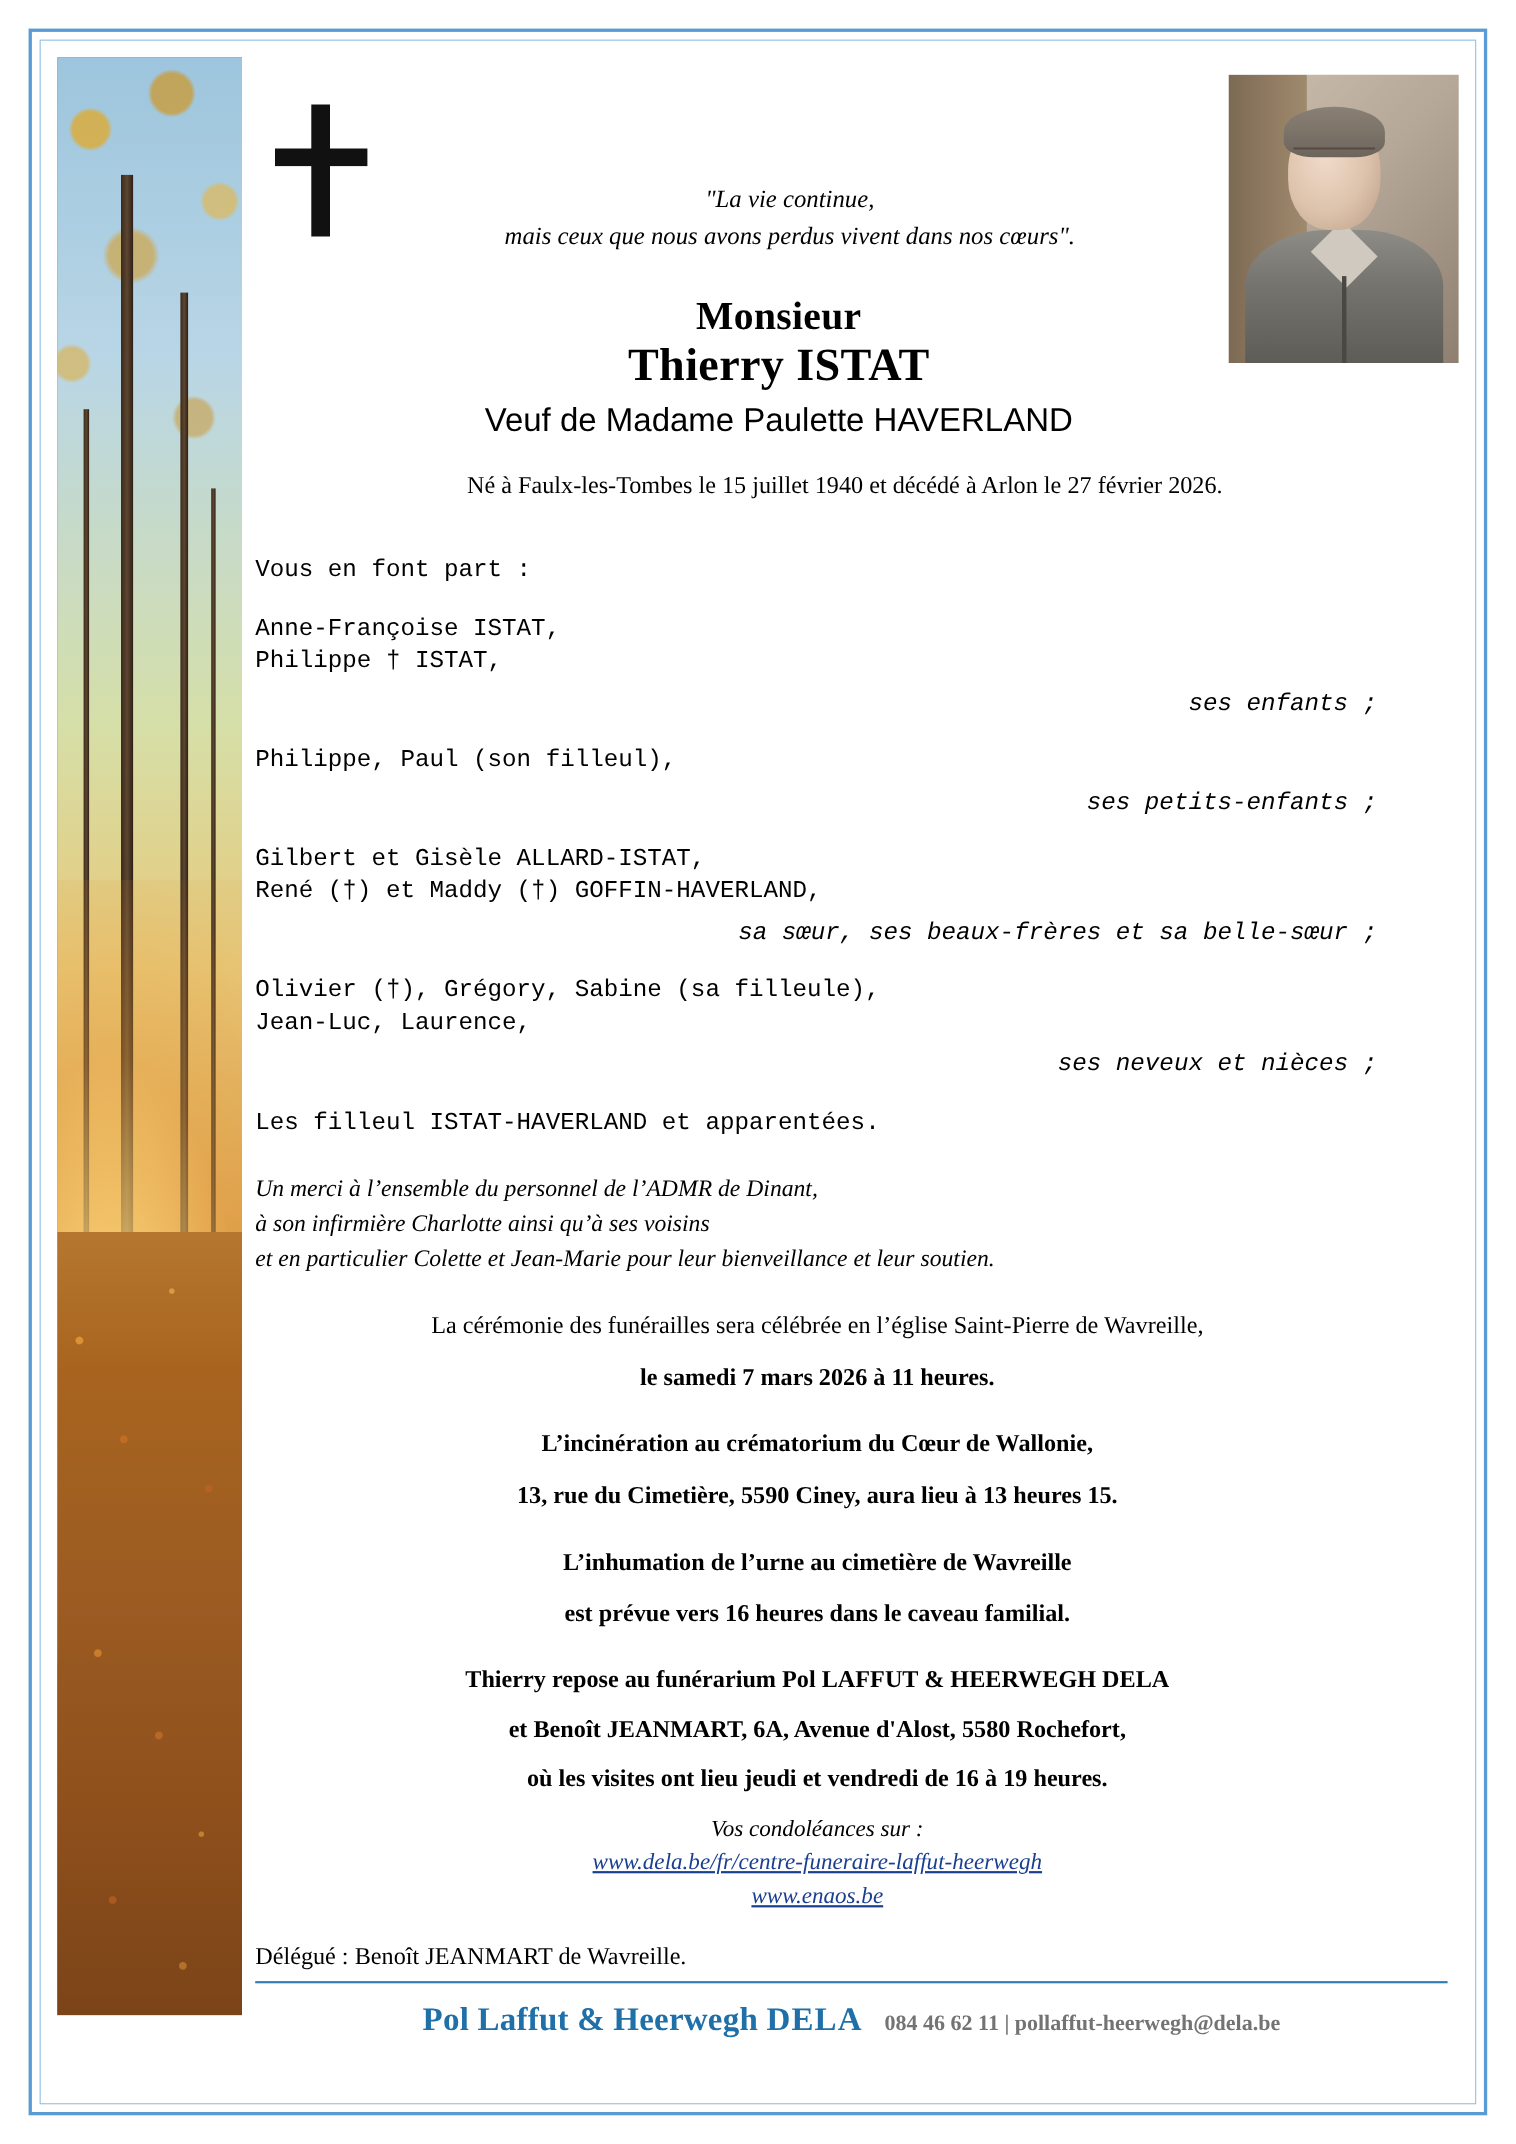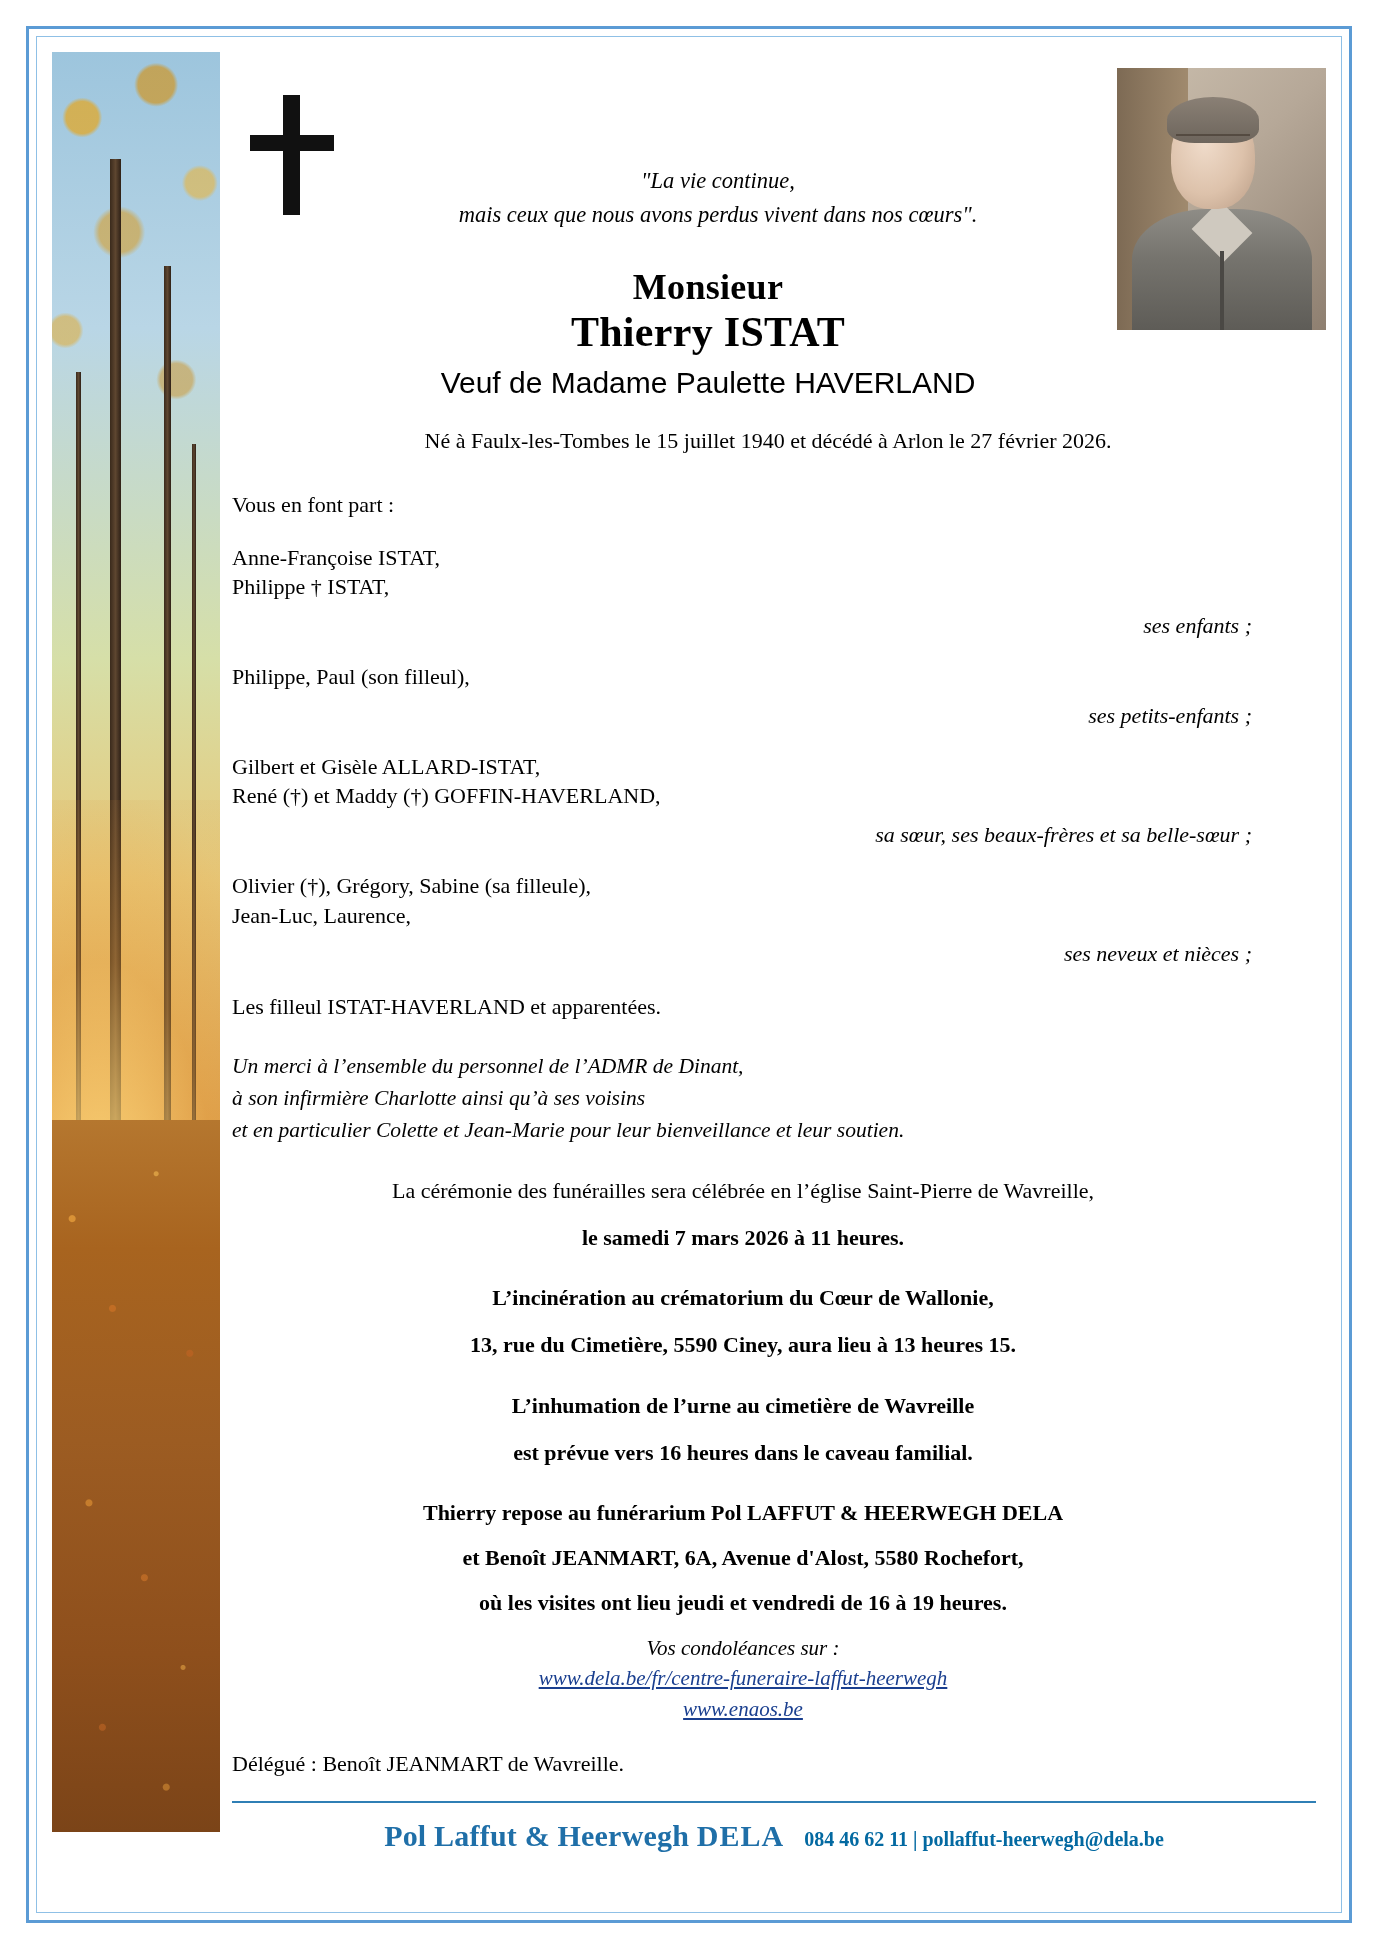--- a/index.html
+++ b/index.html
@@ -258,23 +258,24 @@
 
   .birth-line {
     margin-top: 26px;
     text-align: center;
     font-size: 22px;
     padding-right: 40px;
     padding-left: 30px;
   }
 
   .announce {
-    margin-top: 34px;
+    margin-top: 48px;
     font-size: 22px;
     line-height: 1.5;
+    font-family: Liberation Mono, monospace;
   }
   .announce .lead { margin-bottom: 22px; }
   .fam-group { margin-bottom: 3px; }
   .fam-line { line-height: 1.35; }
   .role {
     text-align: right;
     font-style: italic;
     margin-top: 7px;
     margin-bottom: 20px;
     padding-right: 62px;
@@ -338,21 +339,21 @@
     font-weight: bold;
     font-size: 30px;
     color: #1f6fa8;
     letter-spacing: 0.2px;
   }
   .brand .dela { letter-spacing: 1px; }
   .contact {
     font-family: "Liberation Serif", serif;
     font-weight: bold;
     font-size: 20px;
-    color: #0369a1;
+    color: #737373;
   }
   .cities {
     text-align: center;
     margin-top: 8px;
     font-family: "Liberation Serif", serif;
     font-weight: bold;
     font-size: 15.5px;
     color: #123a5e;
   }
 </style>

